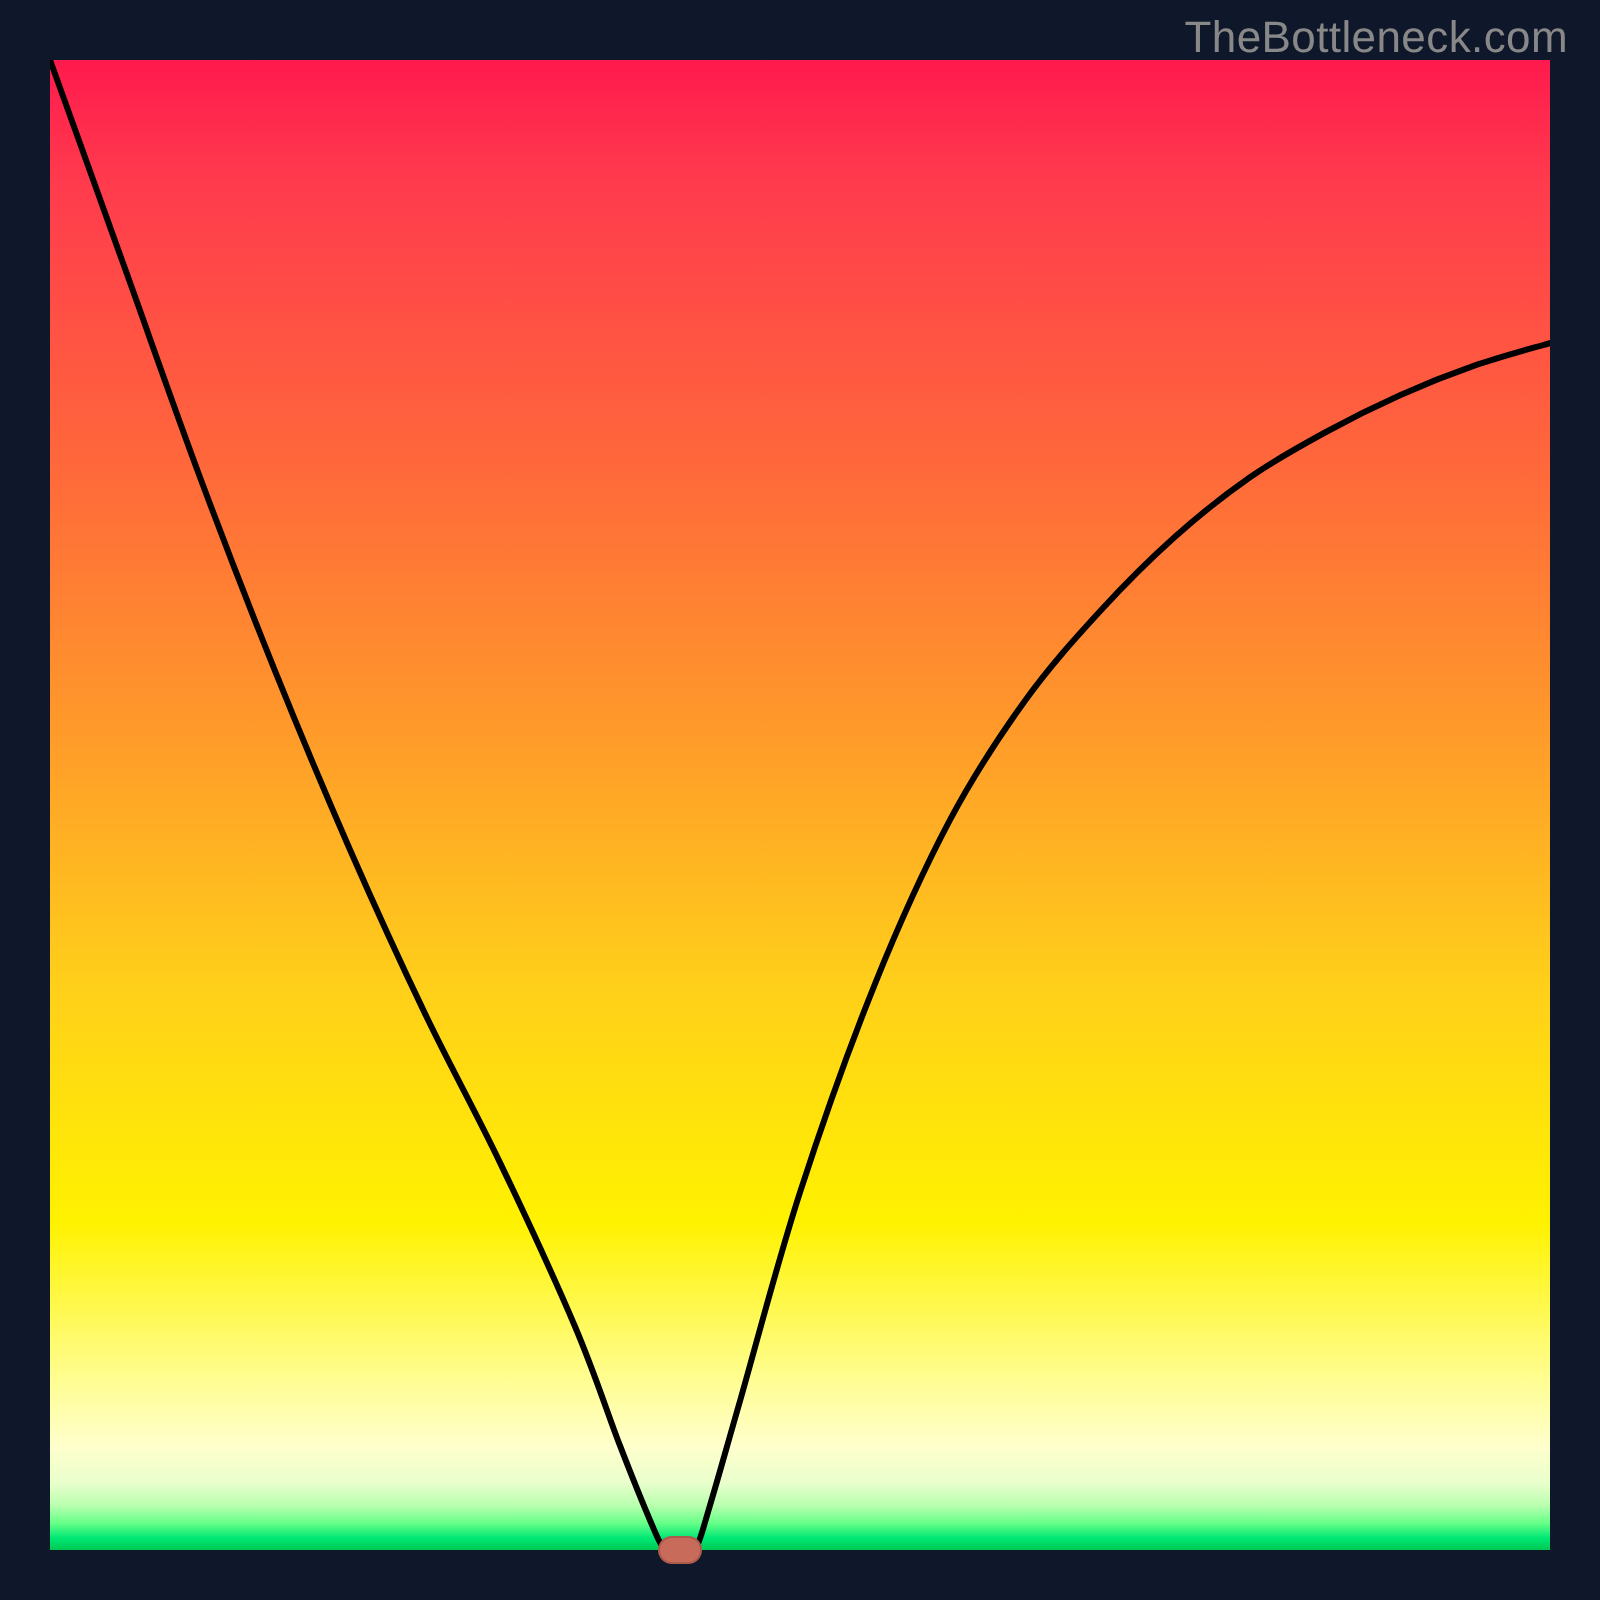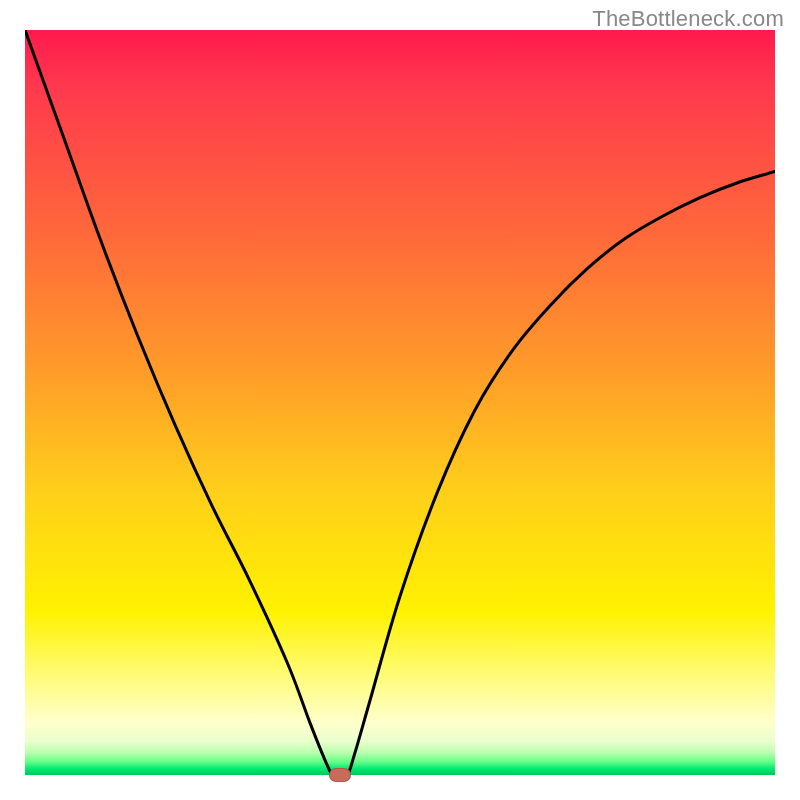--- a/index.html
+++ b/index.html
@@ -8,21 +8,21 @@
     width: 800px;
     height: 800px;
     background: #000;
     font-family: Arial, Helvetica, sans-serif;
     overflow: hidden;
   }
   .frame {
     position: relative;
     width: 800px;
     height: 800px;
-    background: #ffffff;
+    background: #0f172a;
   }
   .watermark {
     position: absolute;
     top: 6px;
     right: 16px;
     color: #888;
     font-size: 22px;
     letter-spacing: 0.2px;
     font-weight: 400;
   }

